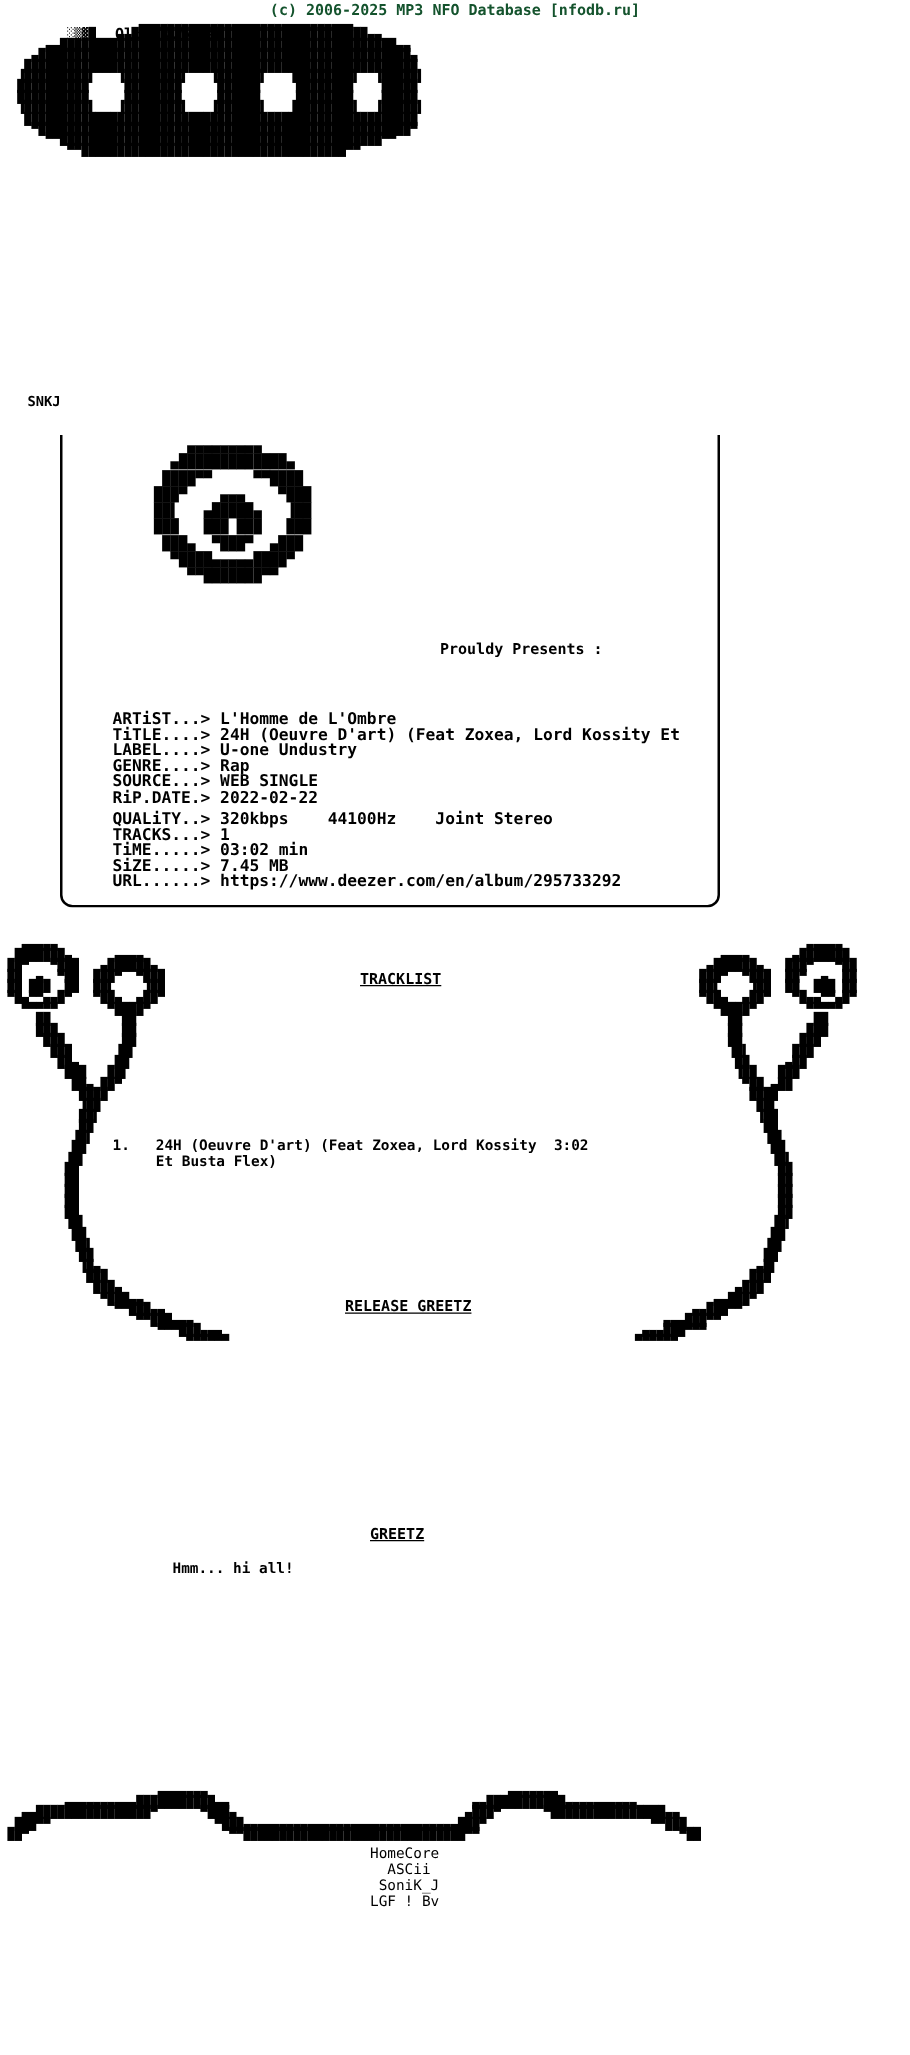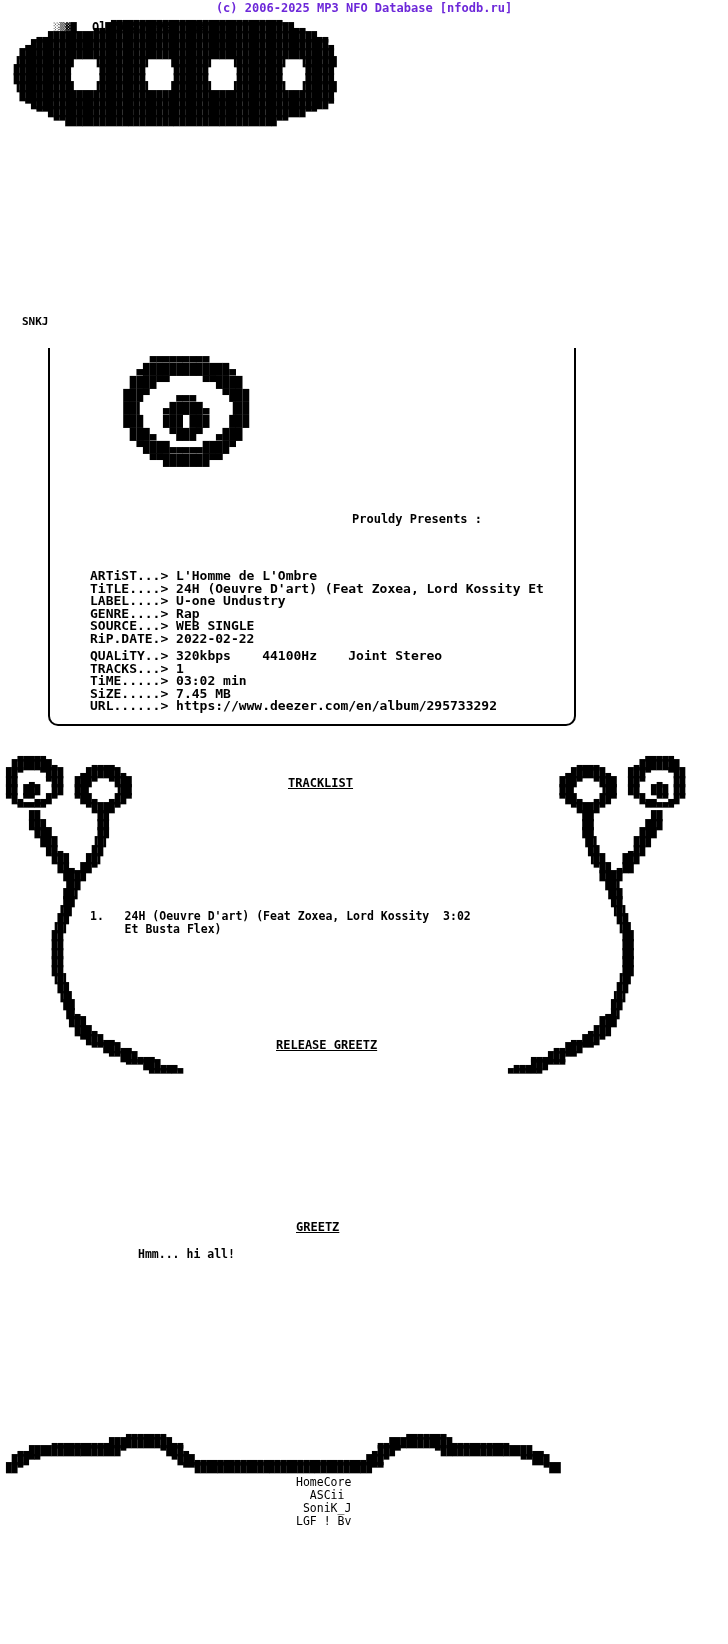--- a/index.html
+++ b/index.html
@@ -18,21 +18,21 @@
   
   .topbar {
     position: absolute;
     top: 0; left: 0;
     width: 728px;
     height: 16px;
     text-align: center;
     font-family: "DejaVu Sans Mono", "Liberation Mono", monospace;
     font-size: 12px;
     font-weight: bold;
-    color: #6d28d9;
+    color: #14532d;
     line-height: 16px;
     letter-spacing: 0px;
     white-space: pre;
   }
   
   .ascii {
     position: absolute;
     white-space: pre;
     font-family: "DejaVu Sans Mono", "Liberation Mono", monospace;
     font-size: 9px;

